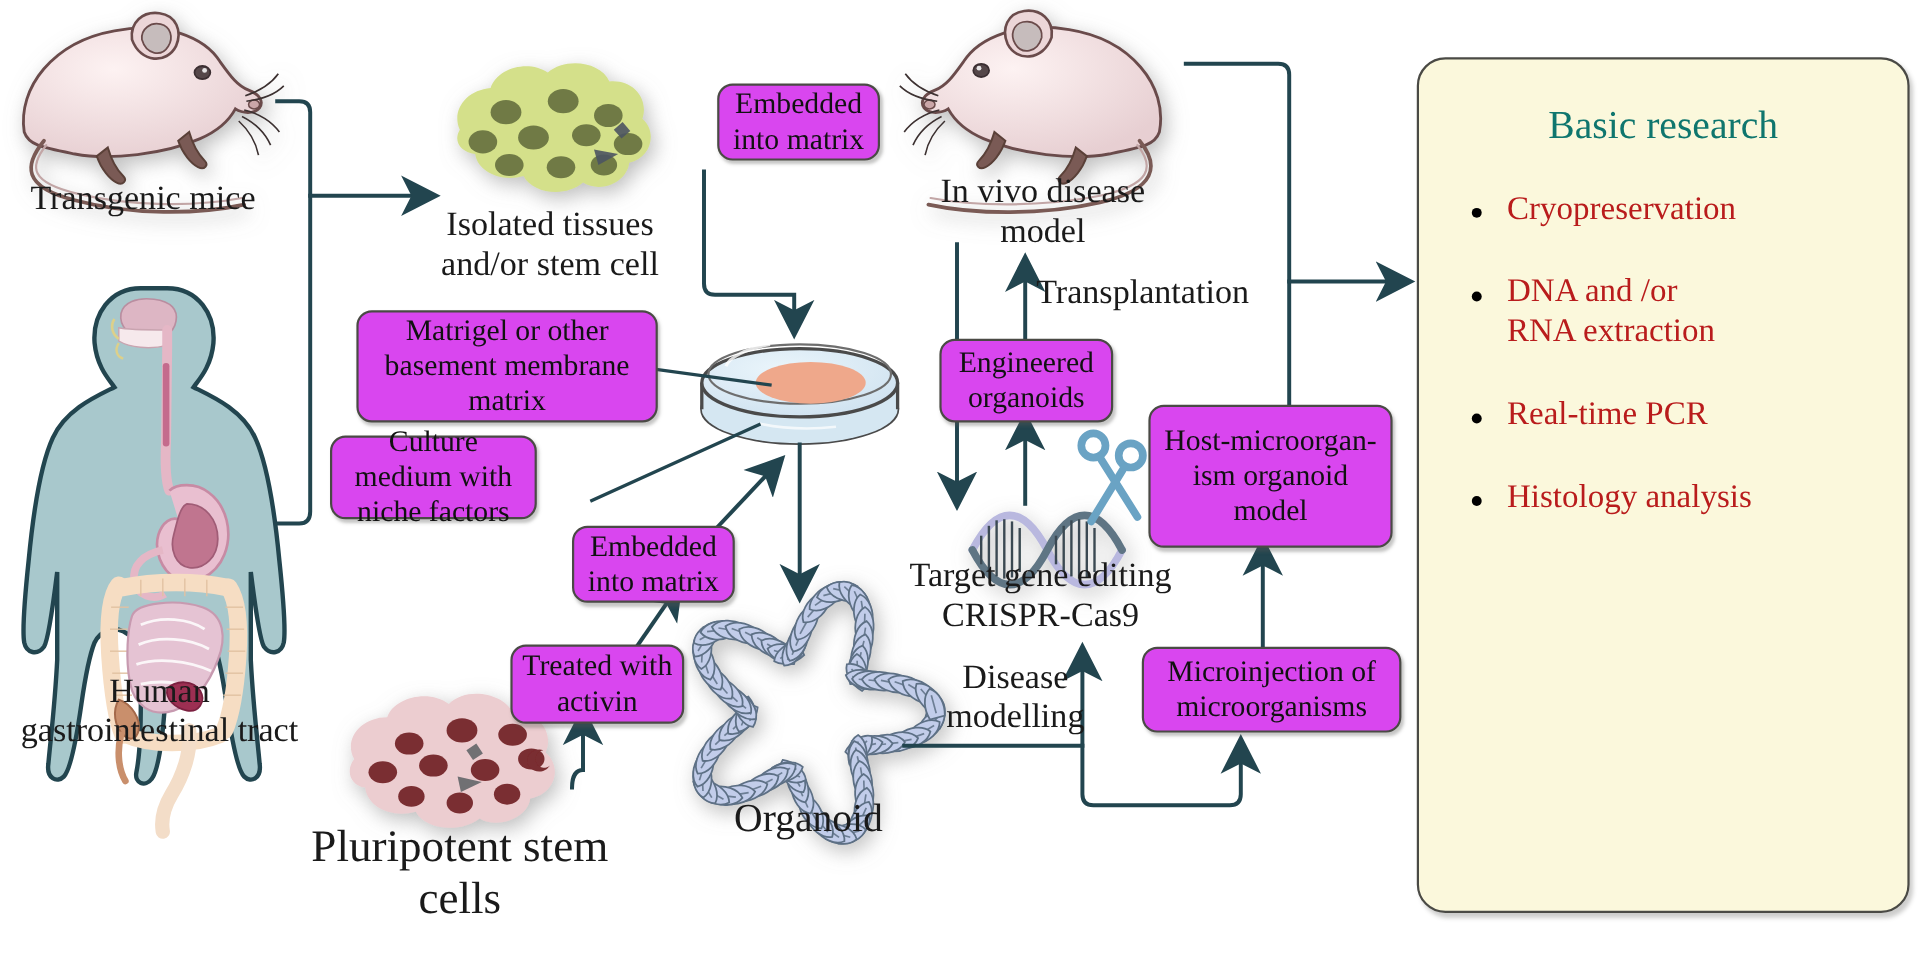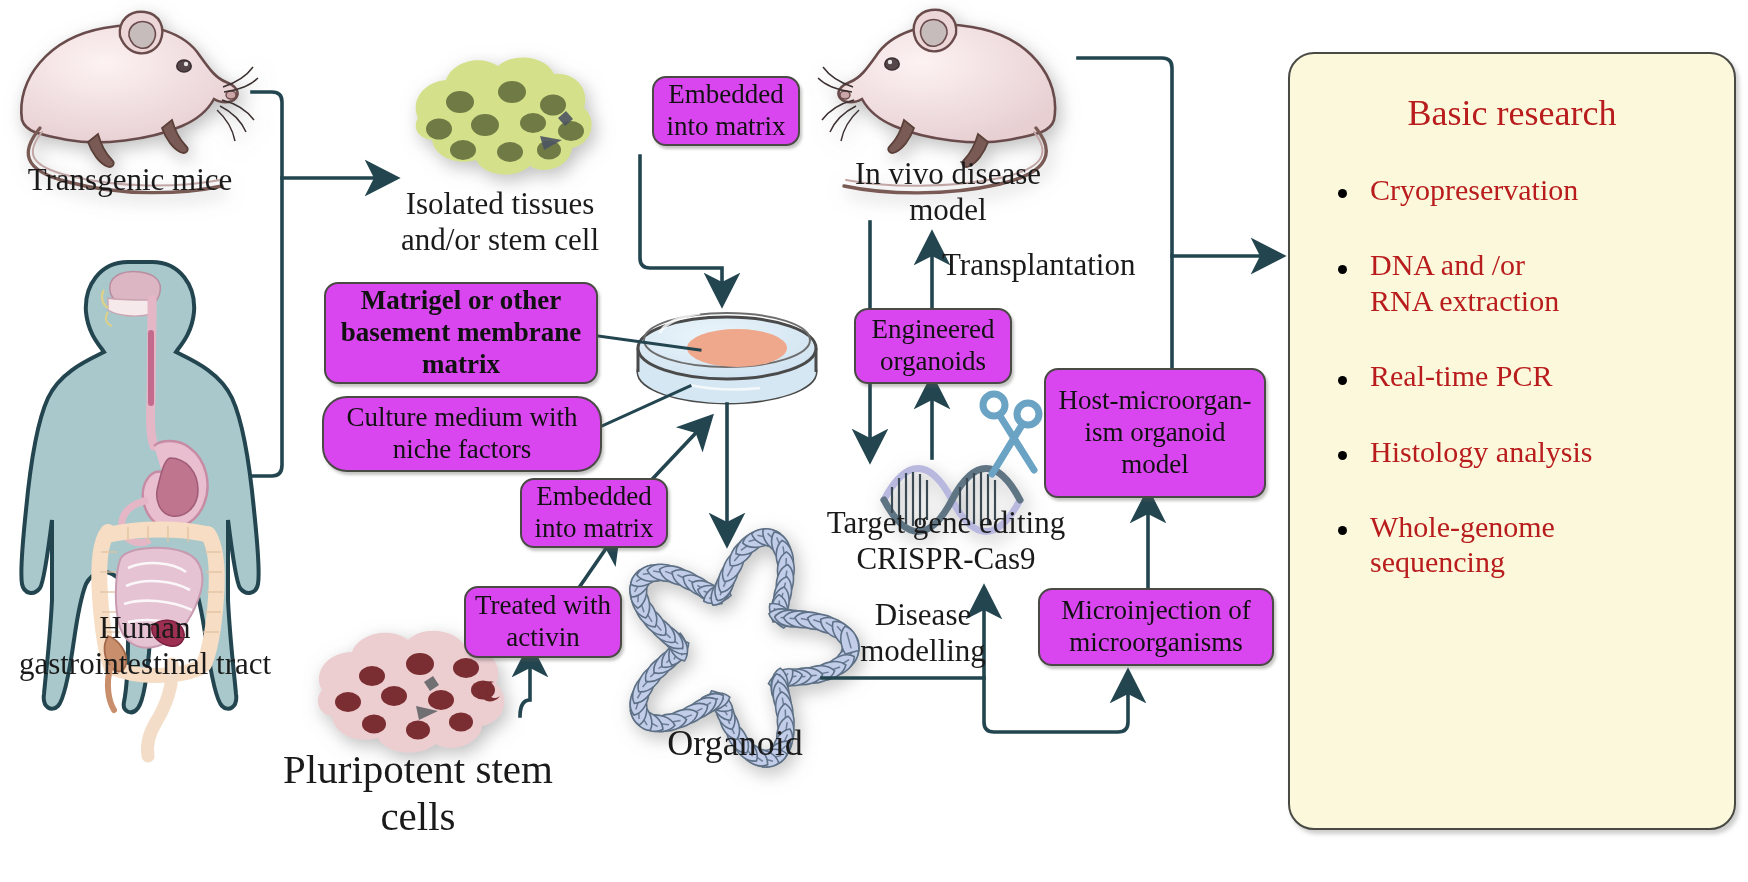--- a/index.html
+++ b/index.html
@@ -36,21 +36,21 @@
     position:absolute;
     left:1288px;top:52px;width:448px;height:778px;
     background:#fbf8dc;
     border:2.5px solid #4a4a45;
     border-radius:26px;
     box-shadow:3px 4px 4px rgba(90,90,85,.3);
     box-sizing:border-box;
   }
   #panel h1{
     margin:0;padding:38px 0 0 0;
-    font-weight:400;font-size:36px;text-align:center;color:#b91c1c;
+    font-weight:400;font-size:36px;text-align:center;color:#0f766e;
   }
   #panel ul{list-style:none;margin:0;padding:38px 0 0 46px;}
   #panel li{
     position:relative;font-size:30px;line-height:1.18;
     margin-bottom:40px;padding-left:34px;color:#b91c1c;
   }
   #panel li:before{
     content:"";position:absolute;left:2px;top:.58em;
     width:9px;height:9px;border-radius:50%;background:#000;
   }
@@ -699,27 +699,27 @@
   <div class="lbl" style="left:942px;top:247px;width:230px;font-size:31px;text-align:left;">Transplantation</div>
 
   <div class="lbl" style="left:848px;top:597px;width:150px;font-size:31px;">Disease
 modelling</div>
 
   <div class="ybox" style="left:652px;top:76px;width:148px;height:70px;font-size:27px;">
     <span>Embedded
 into matrix</span>
   </div>
 
-  <div class="ybox" style="left:324px;top:282px;width:274px;height:102px;font-size:27px;font-weight:bold;">
+  <div class="ybox" style="left:324px;top:282px;width:274px;height:102px;font-size:27px;">
     <span>Matrigel or other
 basement membrane
 matrix</span>
   </div>
 
-  <div class="ybox" style="left:322px;top:396px;width:280px;height:76px;font-size:27px;border-radius:25px;">
+  <div class="ybox" style="left:300px;top:396px;width:188px;height:76px;font-size:27px;">
     <span>Culture medium
 with niche factors</span>
   </div>
 
   <div class="ybox" style="left:520px;top:478px;width:148px;height:70px;font-size:27px;">
     <span>Embedded
 into matrix</span>
   </div>
 
   <div class="ybox" style="left:464px;top:586px;width:158px;height:72px;font-size:27px;">
@@ -744,18 +744,16 @@
   </div>
 
   <div id="panel">
     <h1>Basic research</h1>
     <ul>
         <li style="white-space: pre-line;">Cryopreservation</li>
         <li style="white-space: pre-line;">DNA and /or
 RNA extraction</li>
         <li style="white-space: pre-line;">Real-time PCR</li>
         <li style="white-space: pre-line;">Histology analysis</li>
-        <li style="white-space: pre-line;">Whole-genome
-sequencing</li>
       </ul>
   </div>
 
 </div>
 
 </body></html>

